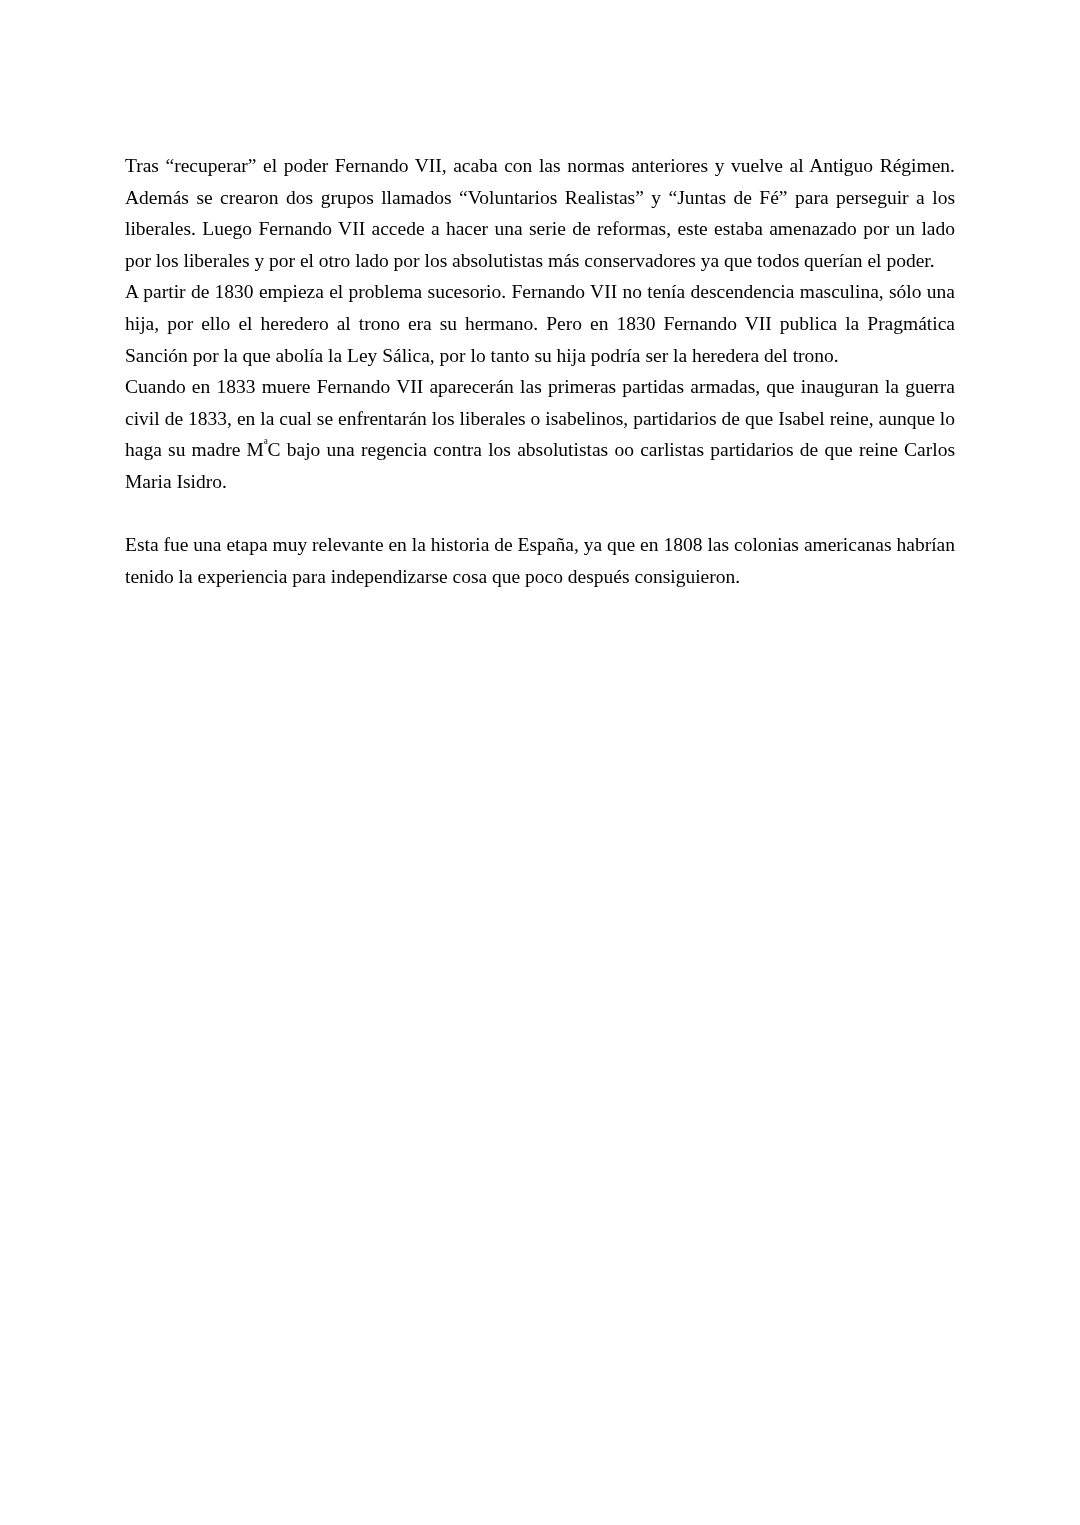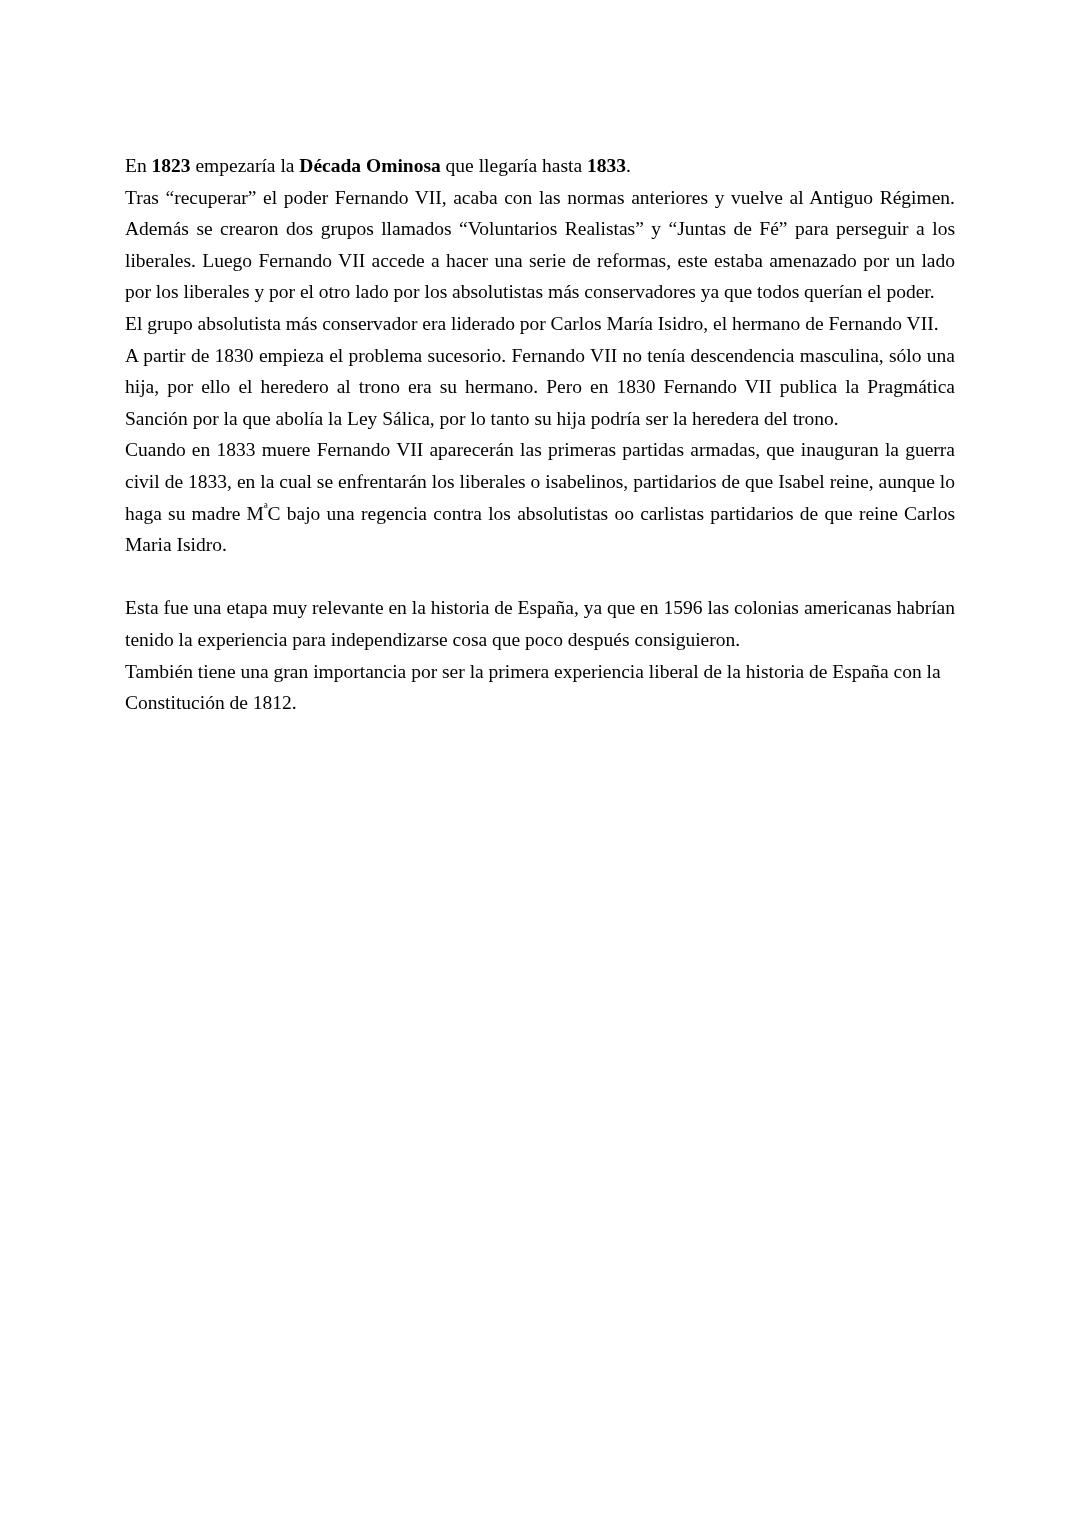--- a/index.html
+++ b/index.html
@@ -46,35 +46,30 @@
     vertical-align: super;
     line-height: 0;
   }
 </style>
 </head>
 <body>
 
 <div class="page">
   <div class="doc-body">
 
-    <p class="para">
-      <span>En </span><b>1823</b><span> empezaría la </span><b>Década Ominosa</b><span> que llegaría hasta </span><b>1833</b><span>.</span>
-    </p>
 
     <p class="para">Tras “recuperar” el poder Fernando VII, acaba con las normas anteriores y vuelve al Antiguo Régimen. Además se crearon dos grupos llamados “Voluntarios Realistas” y “Juntas de Fé” para perseguir a los liberales. Luego Fernando VII accede a hacer una serie de reformas, este estaba amenazado por un lado por los liberales y por el otro lado por los absolutistas más conservadores ya que todos querían el poder.</p>
 
-    <p class="para">El grupo absolutista más conservador era liderado por Carlos María Isidro, el hermano de Fernando VII.</p>
 
     <p class="para">A partir de 1830 empieza el problema sucesorio. Fernando VII no tenía descendencia masculina, sólo una hija, por ello el heredero al trono era su hermano. Pero en 1830 Fernando VII publica la Pragmática Sanción por la que abolía la Ley Sálica, por lo tanto su hija podría ser la heredera del trono.</p>
 
     <p class="para">
       <span>Cuando en 1833 muere Fernando VII aparecerán las primeras partidas armadas, que inauguran la guerra civil de 1833, en la cual se enfrentarán los liberales o isabelinos, partidarios de que Isabel reine, aunque lo haga su madre M</span><sup class="sup">ª</sup><span>C bajo una regencia contra los absolutistas oo carlistas partidarios de que reine Carlos Maria Isidro.</span>
     </p>
 
     <div class="spacer-para"></div>
 
-    <p class="para">Esta fue una etapa muy relevante en la historia de España, ya que en 1596 las colonias americanas habrían tenido la experiencia para independizarse cosa que poco después consiguieron.</p>
+    <p class="para">Esta fue una etapa muy relevante en la historia de España, ya que en 1808 las colonias americanas habrían tenido la experiencia para independizarse cosa que poco después consiguieron.</p>
 
 
-    <p class="para last-left">También tiene una gran importancia por ser la primera experiencia liberal de la historia de España con la Constitución de 1812.</p>
 
   </div>
 </div>
 
 </body></html>

